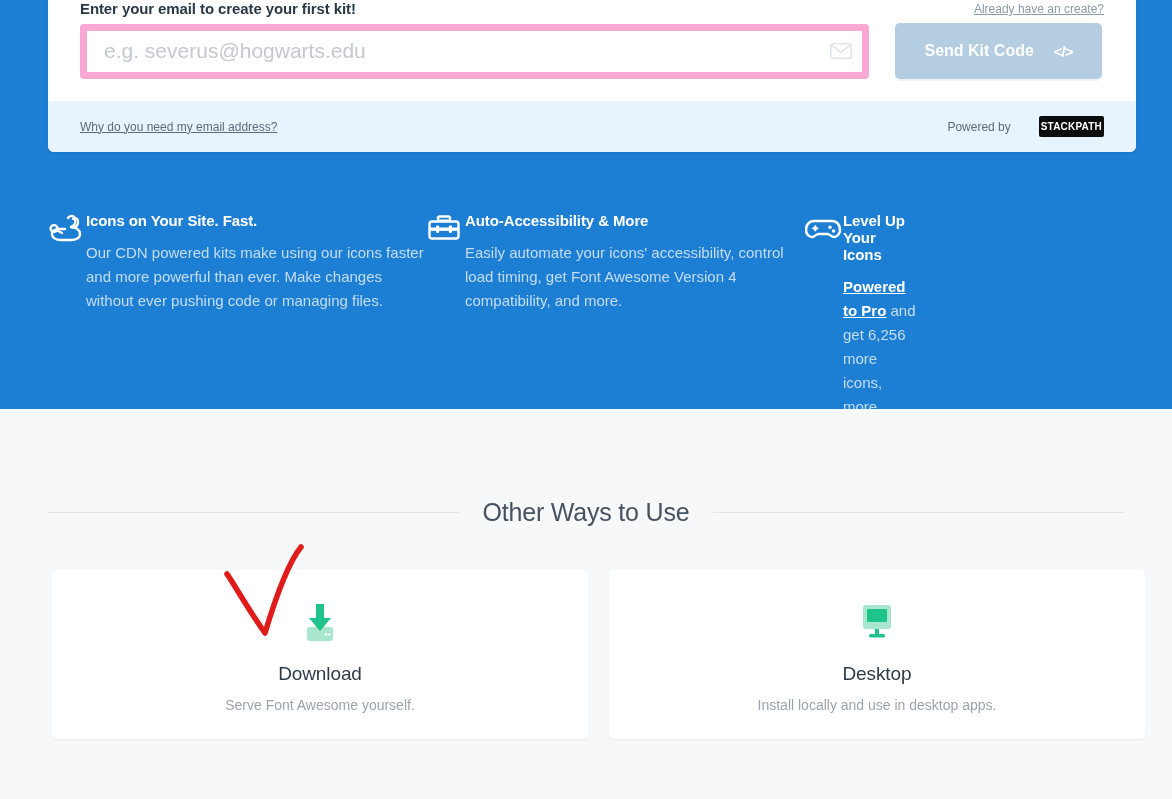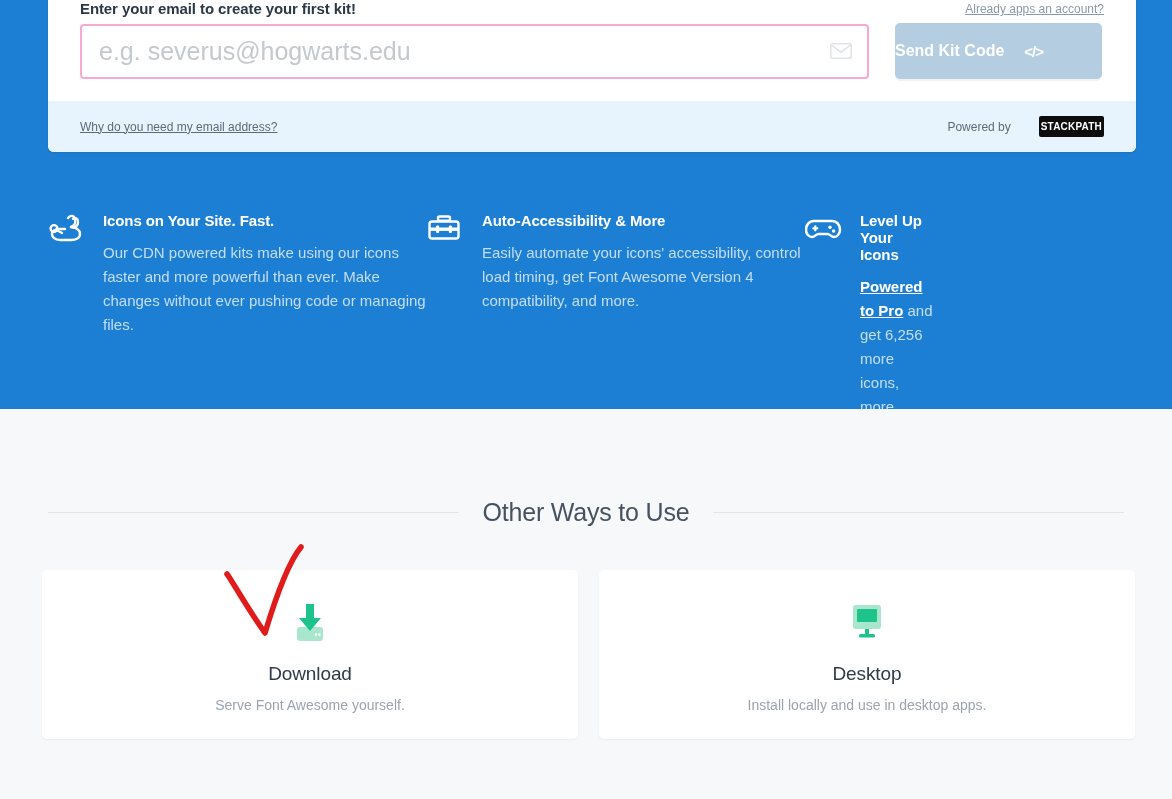--- a/index.html
+++ b/index.html
@@ -40,40 +40,40 @@
     cursor:pointer; padding-bottom:1px;
   }
 
   .signup-row { display:flex; align-items:center; gap:26px; }
 
   .email-wrap {
     position:relative; flex:0 0 789px; height:55px;
   }
   .email-input {
     width:100%; height:55px;
-    border:2px solid #f9a8d4; border-radius:4px;
+    border:7px solid #f9a8d4; border-radius:4px;
     background:#fff;
     font-family:"Liberation Sans", sans-serif;
-    font-size:25px; color:#3d4852;
+    font-size:21px; color:#3d4852;
     padding:0 52px 0 17px;
     outline:none;
   }
   .email-input::placeholder { color:#c3c9cf; }
   .envelope {
     position:absolute; right:17px; top:50%; transform:translateY(-50%);
     width:22px; height:16px; pointer-events:none;
   }
 
   .send-btn {
     flex:0 0 207px; height:56px;
     background:#b4cde1; border:none; border-radius:5px;
     color:#ffffff; font-family:"Liberation Sans", sans-serif;
     font-size:16px; font-weight:bold;
     cursor:pointer;
-    display:flex; align-items:center; gap:20px;
+    display:flex; align-items:center; justify-content:center; gap:20px;
     box-shadow:0 2px 0 rgba(0,0,0,.05);
   }
   .code-glyph { font-size:15px; font-weight:bold; letter-spacing:-1px; }
 
   .signup-footer {
     background:#e8f4fd;
     padding:15px 32px;
     display:flex; align-items:center; justify-content:space-between;
   }
   .why-link {
@@ -85,21 +85,21 @@
     background:#0d0d0d; color:#ffffff;
     font-size:10px; font-weight:bold; letter-spacing:.2px;
     padding:5px 2px; border-radius:2px;
   }
 
   
   .features {
     position:absolute; left:0; top:212px; width:1172px;
     display:flex; padding:0 48px;
   }
-  .feature { display:flex; gap:17px; }
+  .feature { display:flex; }
   .feature.f1 { flex:0 0 379px; }
   .feature.f2 { flex:0 0 378px; }
   .feature.f3 { flex:0 0 1px;justify-content:space-between; }
   .feat-icon { flex:0 0 38px; padding-top:2px; }
   .feat-text { flex:1; }
   .feat-title {
     font-size:15px; font-weight:bold; color:#ffffff;
     margin-bottom:12px; letter-spacing:-.1px;
   }
   .feat-desc {
@@ -119,21 +119,21 @@
     position:absolute; left:48px; top:89px; width:1076px;
     display:flex; align-items:center; gap:24px;
   }
   .rule { flex:1; height:1px; background:#e2e6ea; }
   .section-title {
     font-size:25px; color:#475260; letter-spacing:-.2px;
   }
 
   
   .cards-row {
-    position:absolute; left:42px; top:161px;
+    position:absolute; left:52px; top:161px;
     display:flex; gap:21px;align-items:center;
   }
   .big-card {
     width:536px; height:169px;
     background:#ffffff; border-radius:5px;
     box-shadow:0 1px 2px rgba(16,24,40,.05);
     display:flex; flex-direction:column; align-items:center;
     justify-content:center; gap:0;
     cursor:pointer;
   }
@@ -155,21 +155,21 @@
 </head>
 <body>
 
 <div class="hero">
 
   <div class="signup-card">
     <div class="signup-body">
 
       <div class="signup-toprow">
         <div class="signup-label">Enter your email to create your first kit!</div>
-        <a class="already-link">Already apps an account?</a>
+        <a class="already-link">Already have an create?</a>
       </div>
 
       <div class="signup-row">
         <div class="email-wrap">
           <input class="email-input" type="text" placeholder="e.g. severus@hogwarts.edu" style="">
           <svg class="envelope" viewBox="0 0 22 16">
             <rect x="0.8" y="0.8" width="20.4" height="14.4" rx="2" fill="none" stroke="#e0e4e8" stroke-width="1.6"></rect>
             <path d="M1.6 2.2 L11 9.2 L20.4 2.2" fill="none" stroke="#e0e4e8" stroke-width="1.6" stroke-linecap="round"></path>
           </svg>
         </div>

